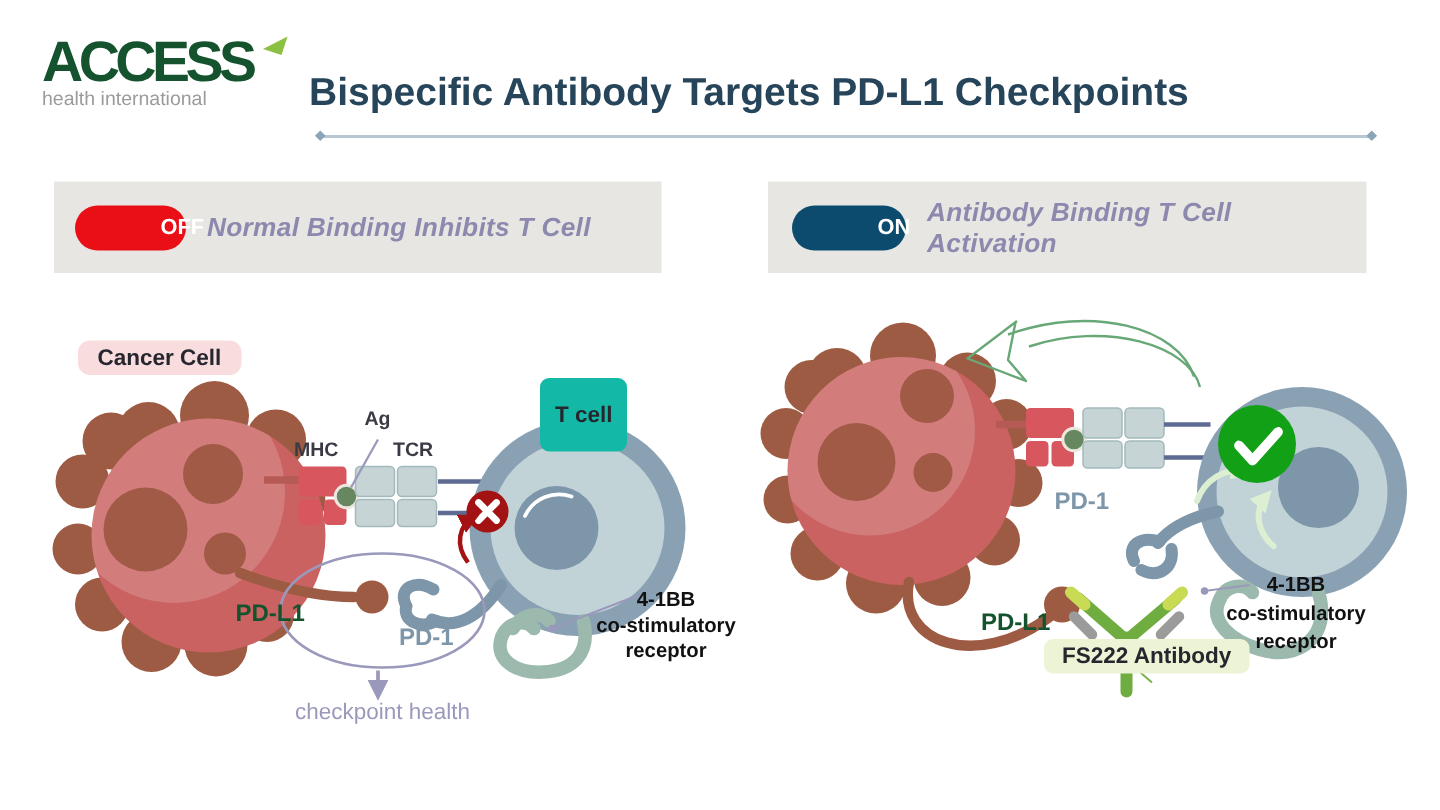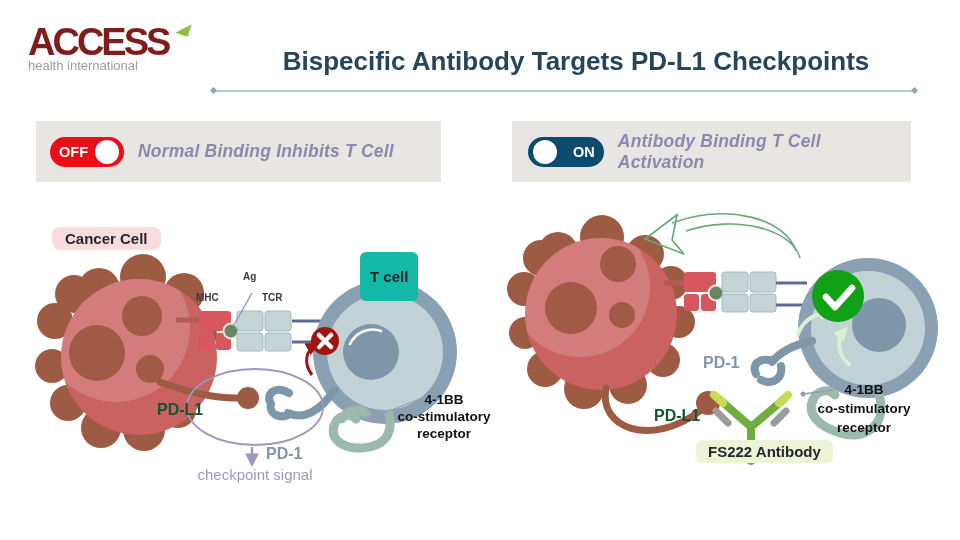--- a/index.html
+++ b/index.html
@@ -2,53 +2,53 @@
 <html><head>
 <meta charset="utf-8">
 <style>
   html,body{margin:0;padding:0;background:#ffffff;}
   .stage{position:relative;width:960px;height:540px;background:#ffffff;overflow:hidden;
          font-family:"Liberation Sans", sans-serif;}
   .abs{position:absolute;}
 
   
   .logo{left:28px;top:22px;width:180px;}
-  .logo-brand{font-size:38px;font-weight:bold;color:#7f1d1d;letter-spacing:-3px;line-height:40px;}
+  .logo-brand{font-size:38px;font-weight:bold;color:#14532d;letter-spacing:-3px;line-height:40px;}
   .logo-accent{position:absolute;right:18px;top:0;width:0;height:0;
                border-left:13px solid transparent;border-bottom:13px solid #8cc043;
                transform:rotate(18deg);}
   .logo-tagline{font-size:13px;color:#9b9b9b;text-align:left;padding-right:14px;margin-top:-4px;}
-  .page-title{left:226px;top:46px;width:700px;text-align:center;font-size:26px;font-weight:600;
+  .page-title{left:206px;top:46px;width:700px;font-size:26px;font-weight:600;
               color:#27455a;}
   .title-underline{left:213px;top:90px;width:702px;height:1.5px;background:#b7c7d4;}
   .diamond{position:absolute;top:-2px;width:5px;height:5px;background:#8aa4b8;transform:rotate(45deg);}
   .diamond.left{left:-2px}.diamond.right{right:-2px}
 
   
   .panel-header{top:121px;height:61px;background:#e7e6e3;display:flex;align-items:center;}
   .panel-header.lft{left:36px;width:405px;}
   .panel-header.rgt{left:512px;width:399px;}
   .toggle{height:30px;border-radius:15px;display:flex;align-items:center;color:#ffffff;
           font-weight:bold;font-size:14.5px;padding:0 5px;box-sizing:border-box;}
   .toggle.off{background:#ea0e17;margin-left:14px;width:74px;justify-content:space-between;}
   .toggle.on{background:#0c4a6e;margin-left:16px;width:76px;justify-content:space-between;}
   .knob{width:24px;height:24px;border-radius:50%;background:#ffffff;}
-  .toggle-text{padding:0 4px;}
+  .toggle-text{padding:0 4px;margin-left:48px;}
   .panel-heading{margin-left:14px;font-size:17.5px;font-weight:bold;color:#8d89ae;letter-spacing:.2px;font-style:italic;}
 
   
   .tag{border-radius:8px;font-weight:bold;color:#26262e;text-align:center;}
   .cancer-tag{left:52px;top:227px;background:#f9dcdd;padding:3px 13px;font-size:15px;}
   .tcell-tag{left:360px;top:252px;background:#14b8a6;border-radius:6px;padding:16px 10px;font-size:15px;}
-  .fs222-tag{left:696px;top:440px;background:#edf3d5;border-radius:6px;padding:3px 12px;
+  .fs222-tag{left:696px;top:426px;background:#edf3d5;border-radius:6px;padding:3px 12px;
              font-size:15px;font-weight:600;color:#26262e;}
-  .small-lbl{font-size:10px;font-weight:600;color:#3a3a44;}
+  .small-lbl{font-size:13px;font-weight:600;color:#3a3a44;}
   .mhc-lbl{left:196px;top:292px;} .ag-lbl{left:243px;top:271px;} .tcr-lbl{left:262px;top:292px;}
   .pdl1-lbl{font-size:16px;font-weight:800;color:#14532d;}
-  .pd1-lbl{font-size:16px;font-weight:800;color:#7e96a9;margin-top:28px;}
+  .pd1-lbl{font-size:16px;font-weight:800;color:#7e96a9;}
   .pdl1-l{left:157px;top:401px;} .pd1-l{left:266px;top:417px;}
   .pd1-r{left:703px;top:326px;} .pdl1-r{left:654px;top:407px;}
   .checkpoint-lbl{left:180px;top:466px;width:150px;text-align:center;font-size:15px;color:#9a99bb;}
   .costim{text-align:center;font-size:13.5px;font-weight:800;color:#111;}
   .costim-l{left:386px;top:391px;width:116px;line-height:17px;}
   .costim-r{left:804px;top:380px;width:120px;line-height:19px;}
 
   svg.layer{position:absolute;left:0;top:0;z-index:1;}
   .abs{z-index:2;}
 </style>
@@ -293,21 +293,21 @@
     <div class="panel-heading">Antibody Binding T Cell Activation</div>
   </div>
 
   <div class="abs tag cancer-tag">Cancer Cell</div>
   <div class="abs tag tcell-tag">T cell</div>
   <div class="abs small-lbl mhc-lbl">MHC</div>
   <div class="abs small-lbl ag-lbl">Ag</div>
   <div class="abs small-lbl tcr-lbl">TCR</div>
   <div class="abs pdl1-lbl pdl1-l">PD-L1</div>
   <div class="abs pd1-lbl pd1-l">PD-1</div>
-  <div class="abs checkpoint-lbl">checkpoint signal</div>
+  <div class="abs checkpoint-lbl">checkpoint health</div>
   <div class="abs costim costim-l">
     <div>4-1BB</div>
     <div>co-stimulatory</div>
     <div>receptor</div>
   </div>
 
   <div class="abs pd1-lbl pd1-r">PD-1</div>
   <div class="abs pdl1-lbl pdl1-r">PD-L1</div>
   <div class="abs costim costim-r">
     <div>4-1BB</div>

